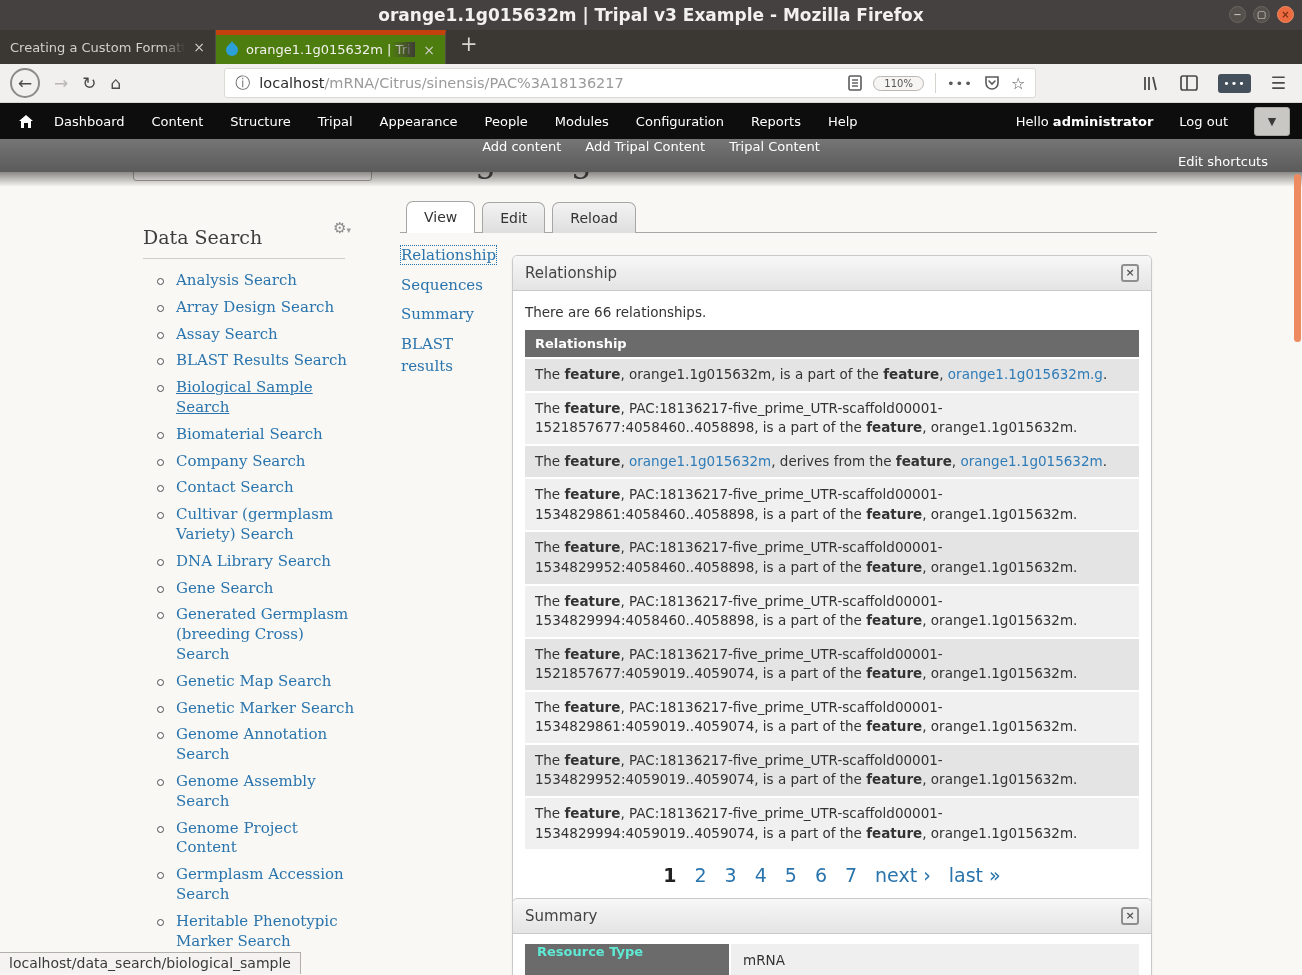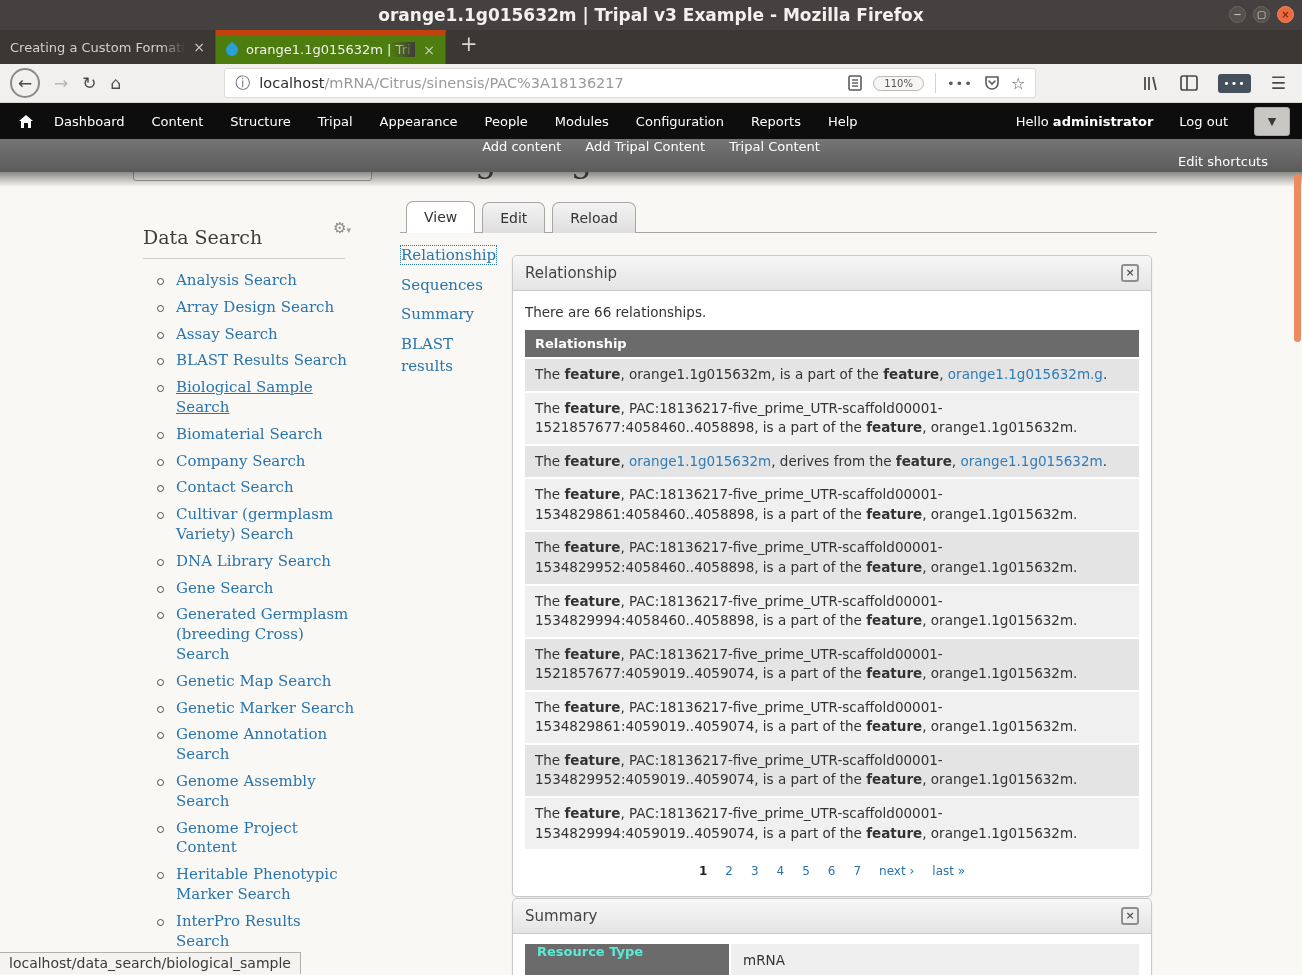--- a/index.html
+++ b/index.html
@@ -119,21 +119,21 @@
                  background:#ededed; color:#555; font-size:11px; font-weight:bold; line-height:14px;
                  text-align:center; cursor:pointer; }
   .panel-body { padding:10px 12px 8px; }
   .count-text { font-size:13.5px; color:#333; margin:3px 0 10px; }
   .tbl-header { background:#6b6b6b; color:#fff; font-weight:bold; font-size:13px; padding:6px 10px; margin-bottom:2px; }
   .rel-row { font-size:13.5px; color:#333; line-height:1.45; padding:6px 10px; margin-bottom:2px; }
   .rel-row.dark { background:#e4e4e4; }
   .rel-row.light { background:#f0f0f0; }
   .rel-row b { font-weight:bold; }
   .rel-row a { color:#2f7cb8; text-decoration:none; cursor:pointer; }
-  .pager { text-align:center; font-size:12px; padding:13px 0 10px; }
+  .pager { text-align:center; font-size:19px; padding:13px 0 10px; }
   .pager span.current { font-weight:bold; color:#222; margin:0 9px; }
   .pager a { color:#2a74ad; text-decoration:none; margin:0 9px; cursor:pointer; }
 
   .sum-row { display:flex; gap:2px; margin-bottom:2px; font-size:13.5px; }
   .sum-label { width:204px; background:#6b6b6b; color:#5eead4; font-weight:bold; font-size:13px; padding:0 12px; }
   .sum-value { flex:1; background:#efefef; color:#333; padding:8px 12px; }
 
   
   .scroll-thumb { position:absolute; right:1px; top:174px; width:7px; height:168px; background:#ee8a5f; border-radius:4px; z-index:90; cursor:pointer; }
   .status-popup { position:absolute; left:0; top:952px; z-index:80; background:#f5f3f1; border:1px solid #b3b0ac;
@@ -259,20 +259,21 @@
           <li><a>Contact Search</a></li>
           <li><a>Cultivar (germplasm Variety) Search</a></li>
           <li><a>DNA Library Search</a></li>
           <li><a>Gene Search</a></li>
           <li><a>Generated Germplasm (breeding Cross) Search</a></li>
           <li><a>Genetic Map Search</a></li>
           <li><a>Genetic Marker Search</a></li>
           <li><a>Genome Annotation Search</a></li>
           <li><a>Genome Assembly Search</a></li>
           <li><a>Genome Project Content</a></li>
+          <li><a>Germplasm Accession Search</a></li>
           <li><a>Heritable Phenotypic Marker Search</a></li>
           <li><a>InterPro Results Search</a></li>
         </ul>
     </aside>
 
     <div class="page-tabs" id="page-tabs">
         <span class="ptab active">View</span>
         <span class="ptab">Edit</span>
         <span class="ptab">Reload</span>
       </div>

